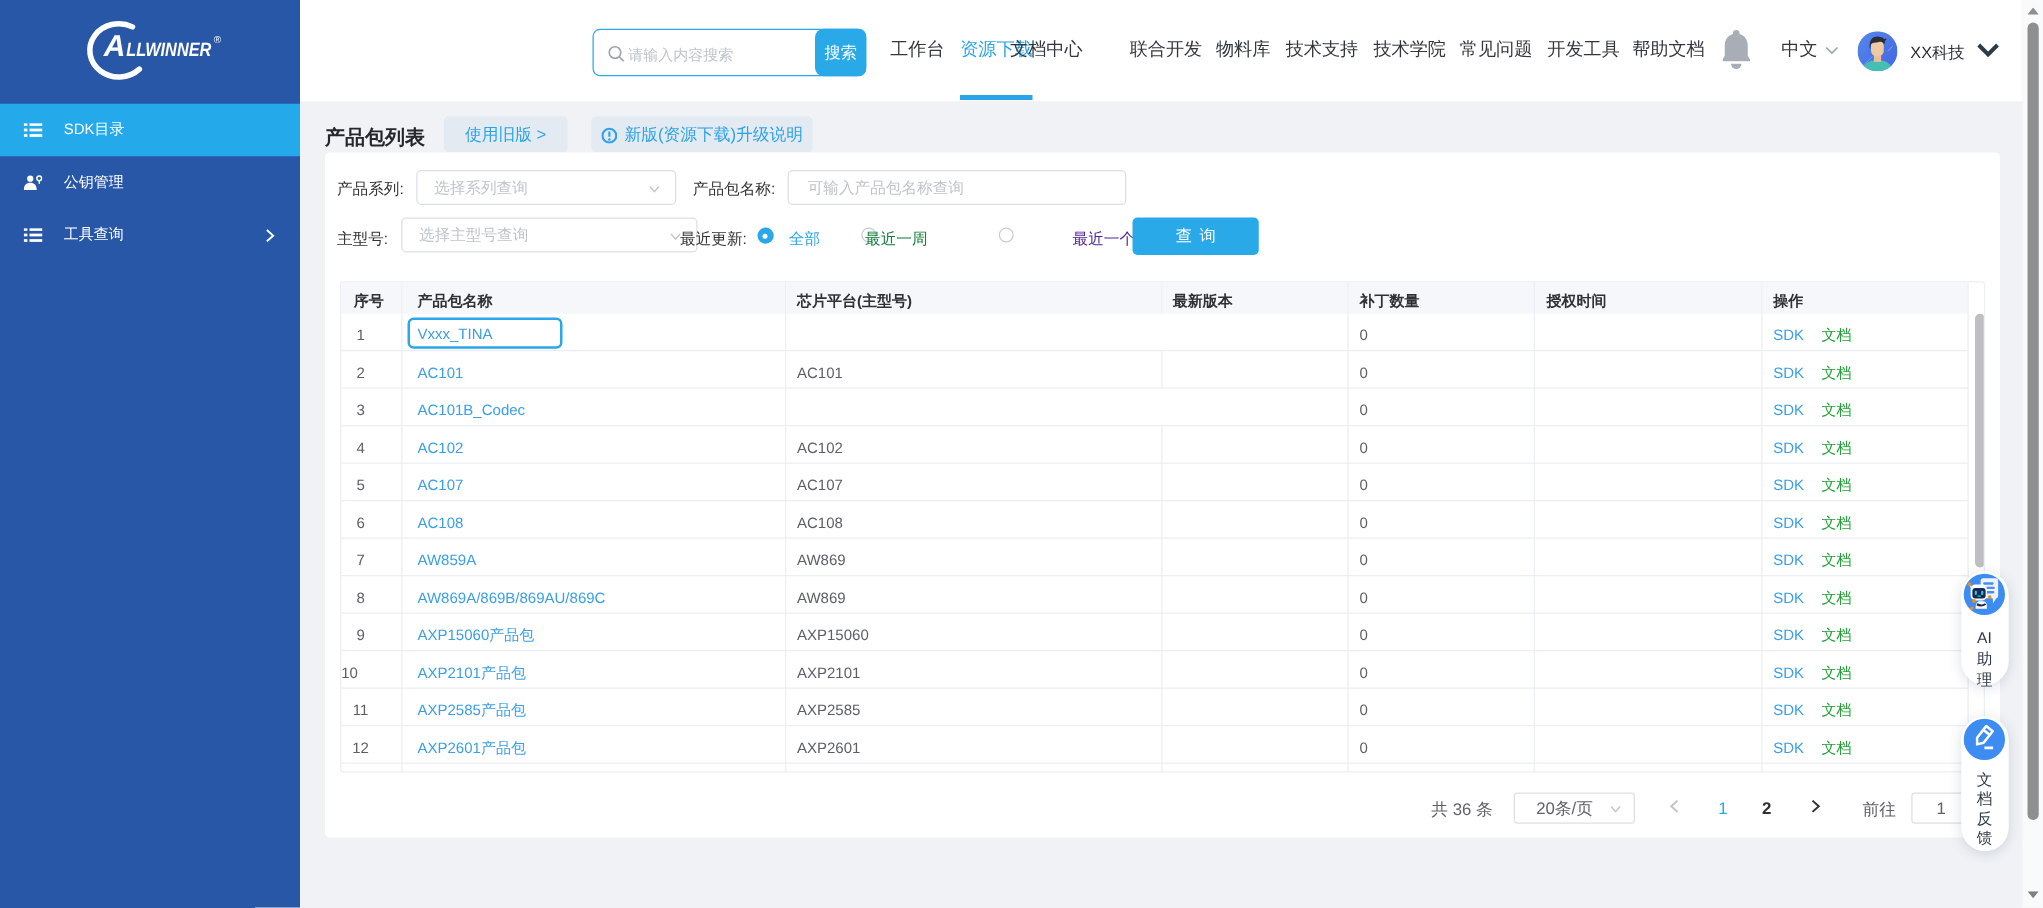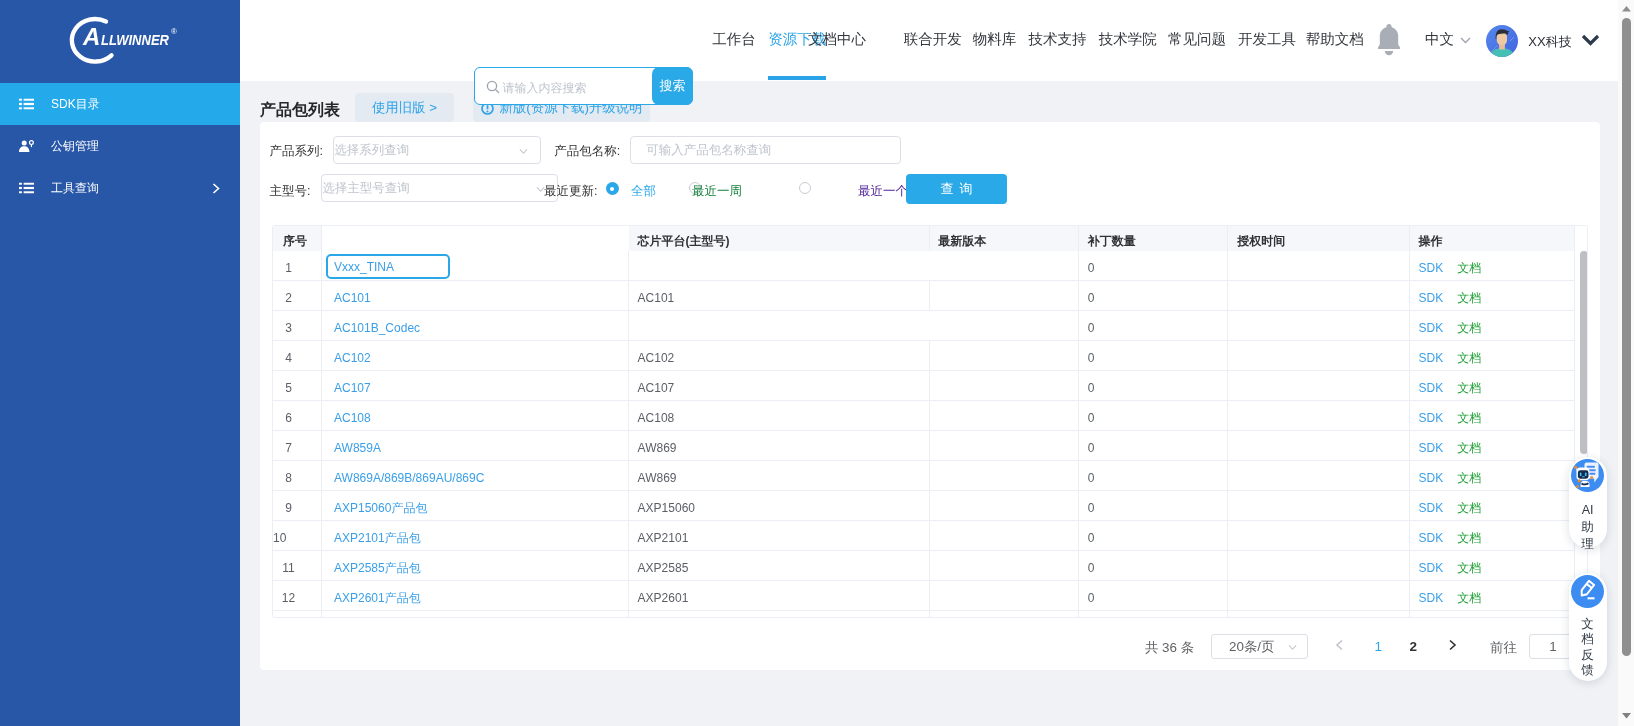--- a/index.html
+++ b/index.html
@@ -13,21 +13,21 @@
 
 #topbar { position:absolute; left:240px; top:0; width:1378px; height:81px; background:#fff; z-index:4; }
 .nav-item { position:absolute; top:30px; font-size:14.5px; color:#33373d; white-space:nowrap; }
 .nav-item.active { color:#2AA3E8; }
 #nav-underline { position:absolute; left:528px; top:76px; width:58px; height:4px; background:#2AA3E8; }
 
 #content { position:absolute; left:240px; top:81px; width:1377px; height:645px; background:#F0F2F5; }
 #card { position:absolute; left:20px; top:41px; width:1340px; height:548px; background:#fff; border-radius:4px; }
 .hbtn { position:absolute; top:12px; height:29px; background:#E4EAF2; border-radius:4px; color:#2BA3E8; font-size:13.4px; line-height:29px; text-align:center; }
 .flabel { position:absolute; font-size:12.5px; color:#333; white-space:nowrap; }
-.fsel { position:absolute; height:28px; border:1px solid #DCDFE6; border-radius:4px; background:#fff; font-size:12.5px; color:#BFC4CC; line-height:26px; }
+.fsel { position:absolute; height:28px; border:1px solid #DCDFE6; border-radius:4px; background:#fff; font-size:12.5px; color:#BFC4CC; line-height:26px; padding-left:13px; }
 .chev { position:absolute; width:9px; height:9px; }
 
 #tbl { position:absolute; left:12px; top:103px; width:1316px; height:393px; border:1px solid #EBEEF5; border-radius:3px; overflow:hidden; background:#fff; }
 .th { position:absolute; top:0; height:25px; background:#F5F7FA; border-right:1px solid #EBEEF5; font-weight:bold; font-size:12px; color:#303133; line-height:31px; }
 .tr { position:absolute; left:0; width:1302px; height:30px; border-bottom:1px solid #EBEEF5; }
 .td { position:absolute; top:0; height:30px; line-height:35px; font-size:12px; color:#5c6066; border-right:1px solid #EBEEF5; white-space:nowrap; }
 a.lnk { color:#3A9FE8; text-decoration:none; }
 a.doc { color:#21A035; text-decoration:none; }
 
 .pg { position:absolute; font-size:13.4px; color:#606266; }
@@ -86,21 +86,21 @@
       </svg>
     <span class="txt">工具查询</span>
     <svg class="abs" style="left:212px; top:16px;" width="8" height="11" viewBox="0 0 8 11">
         <path d="M1.5 1 L6.5 5.5 L1.5 10" stroke="#fff" stroke-width="1.6" fill="none"></path>
       </svg>
   </div>
 </div>
 
 <div id="topbar">
 
-  <div class="abs" style="left:233.5px; top:23px; width:219.5px; height:38px; border:1px solid #2AA9E8; border-radius:6px; background:#fff;margin-top:44px;">
+  <div class="abs" style="left:233.5px; top:23px; width:219.5px; height:38px; border:1px solid #2AA9E8; border-radius:6px; background:#fff;">
     <svg class="abs" style="left:11px; top:12px;" width="14" height="14" viewBox="0 0 14 14">
         <circle cx="6" cy="6" r="4.6" fill="none" stroke="#9CA3AC" stroke-width="1.3"></circle>
         <line x1="9.5" y1="9.5" x2="13" y2="13" stroke="#9CA3AC" stroke-width="1.3"></line>
       </svg>
     <span class="abs" style="left:28px; top:11.5px; font-size:12px; color:#BFC4CC;">请输入内容搜索</span>
     <div class="abs" style="right:-1px; top:-1px; width:41px; height:38px; background:#2AA9E8; border-radius:7px; color:#fff; font-size:13px; line-height:38px; text-align:center;">搜索</div>
   </div>
   <div class="nav-item" style="left:472.2px;">工作台</div>
   <div class="nav-item active" style="left:528.2px;">资源下载</div>
   <div class="nav-item" style="left:568px;">文档中心</div>
@@ -179,20 +179,21 @@
     <span class="abs" style="left:350px; top:64.5px; width:4px; height:4px; border-radius:50%; background:#fff;"></span>
     <span class="flabel" style="left:371px; top:60.6px; color:#2AA7E8;">全部</span>
     <span class="abs" style="left:429px; top:60px; width:12px; height:12px; border-radius:50%; border:1px solid #C8CCD4; background:#fff;"></span>
     <span class="flabel" style="left:432px; top:60.6px; color:#15803d;">最近一周</span>
     <span class="abs" style="left:539px; top:60px; width:12px; height:12px; border-radius:50%; border:1px solid #C8CCD4; background:#fff;"></span>
     <span class="flabel" style="left:576px; top:60.6px; color:#4c1d95;margin-left:22px;">最近一个月</span>
     <div class="abs" style="left:646px; top:52px; width:101px; height:30px; background:#2AA9E8; border-radius:4px; color:#fff; font-size:13px; line-height:30px; text-align:center; letter-spacing:6px; text-indent:6px;">查询</div>
 
     <div id="tbl">
         <div class="th" style="left:0px;width:49px;padding-left:10px;">序号</div>
+        <div class="th" style="left:49px;width:306.6px;padding-left:12px;">产品包名称</div>
         <div class="th" style="left:355.6px;width:301.1px;padding-left:9px;">芯片平台(主型号)</div>
         <div class="th" style="left:656.7px;width:149.5px;padding-left:8.5px;">最新版本</div>
         <div class="th" style="left:806.2px;width:149px;padding-left:8.5px;">补丁数量</div>
         <div class="th" style="left:955.2px;width:181.8px;padding-left:9px;">授权时间</div>
         <div class="th" style="left:1137px;width:165px;padding-left:8.6px;">操作</div>
         <div class="th" style="left:1302px;width:14px;padding-left:0px;background:#fff;border-right:none;"></div>
         <div class="tr" style="top:25px">
           <div class="td" style="left:0px;width:49px;text-align:center;padding-right:17px;">1</div>
           <div class="td" style="left:49px;width:306.6px;padding-left:12px;">
             <span style="position:absolute;left:4px;top:2.5px;width:124px;height:25px;border:2px solid #2AA7E8;border-radius:5px;line-height:23px;padding-left:6px;"><a class="lnk">Vxxx_TINA</a></span>

